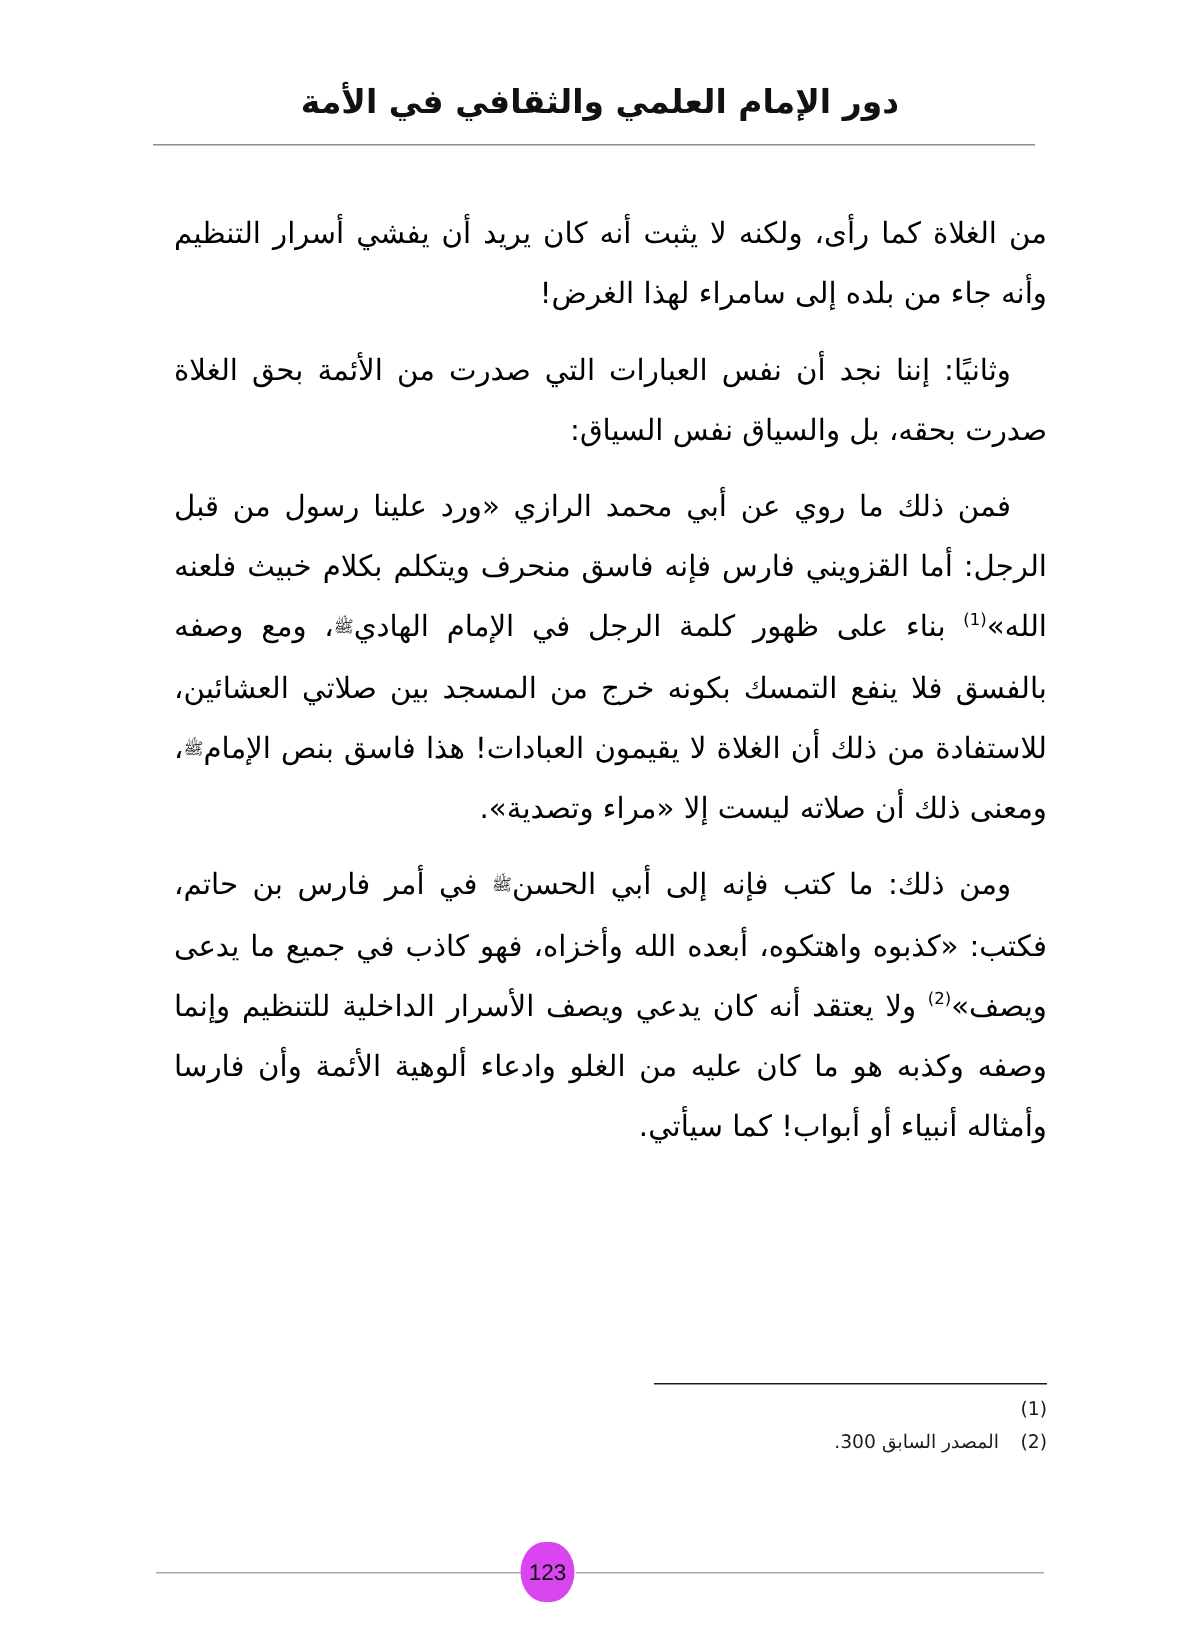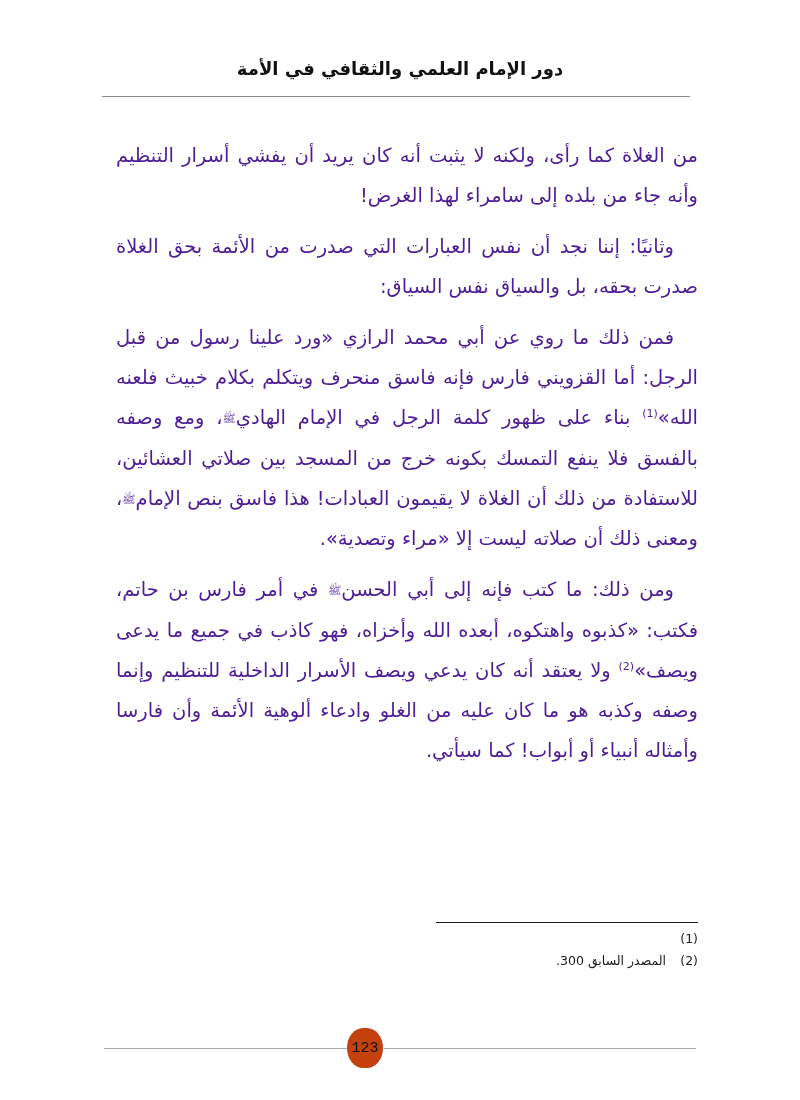--- a/index.html
+++ b/index.html
@@ -16,42 +16,42 @@
       color: #1a1a1a;
     }
     .running-header {
       position: absolute;
       top: 54px;
       left: 0;
       width: 800px;
       text-align: center;
       font-family: "DejaVu Sans", sans-serif;
       font-weight: bold;
-      font-size: 18px;
+      font-size: 22px;
       line-height: 30px;
       color: #111;
     }
     .header-rule {
       position: absolute;
       top: 96px;
       left: 102px;
       width: 588px;
       height: 0;
       border-top: 1.5px solid #8c8c8c;
     }
     .body-text {
       position: absolute;
       top: 136px;
       left: 116px;
       width: 582px;
       direction: rtl;
       font-family: "DejaVu Sans", sans-serif;
       font-size: 19.5px;
       line-height: 40px;
-      color: #4c1d95;
+      color: #000000;
       text-align: justify;
       text-align-last: right;
     }
     .para {
       margin: 0 0 11px 0;
       text-align: justify;
     }
     .para.indent {
       text-indent: 24px;
     }
@@ -103,26 +103,26 @@
       border-top: 1.5px solid #a8a8a8;
     }
     .footer-line.left { left: 104px; width: 244px; }
     .footer-line.right { left: 384px; width: 312px; }
     .page-badge {
       position: absolute;
       top: 1028px;
       left: 347px;
       width: 36px;
       height: 40px;
-      background: #c2410c;
+      background: #d946ef;
       border-radius: 45% 45% 45% 45% / 50% 50% 50% 50%;
       display: flex;
       align-items: center;
       justify-content: center;
-      font-family: Liberation Mono, monospace;
+      font-family: Liberation Sans, sans-serif;
       font-size: 15px;
       color: #111;
       direction: ltr;
     }
   </style>
 </head>
 <body>
 
 <div class="running-header">دور الإمام العلمي والثقافي في الأمة</div>
 <div class="header-rule"></div>

